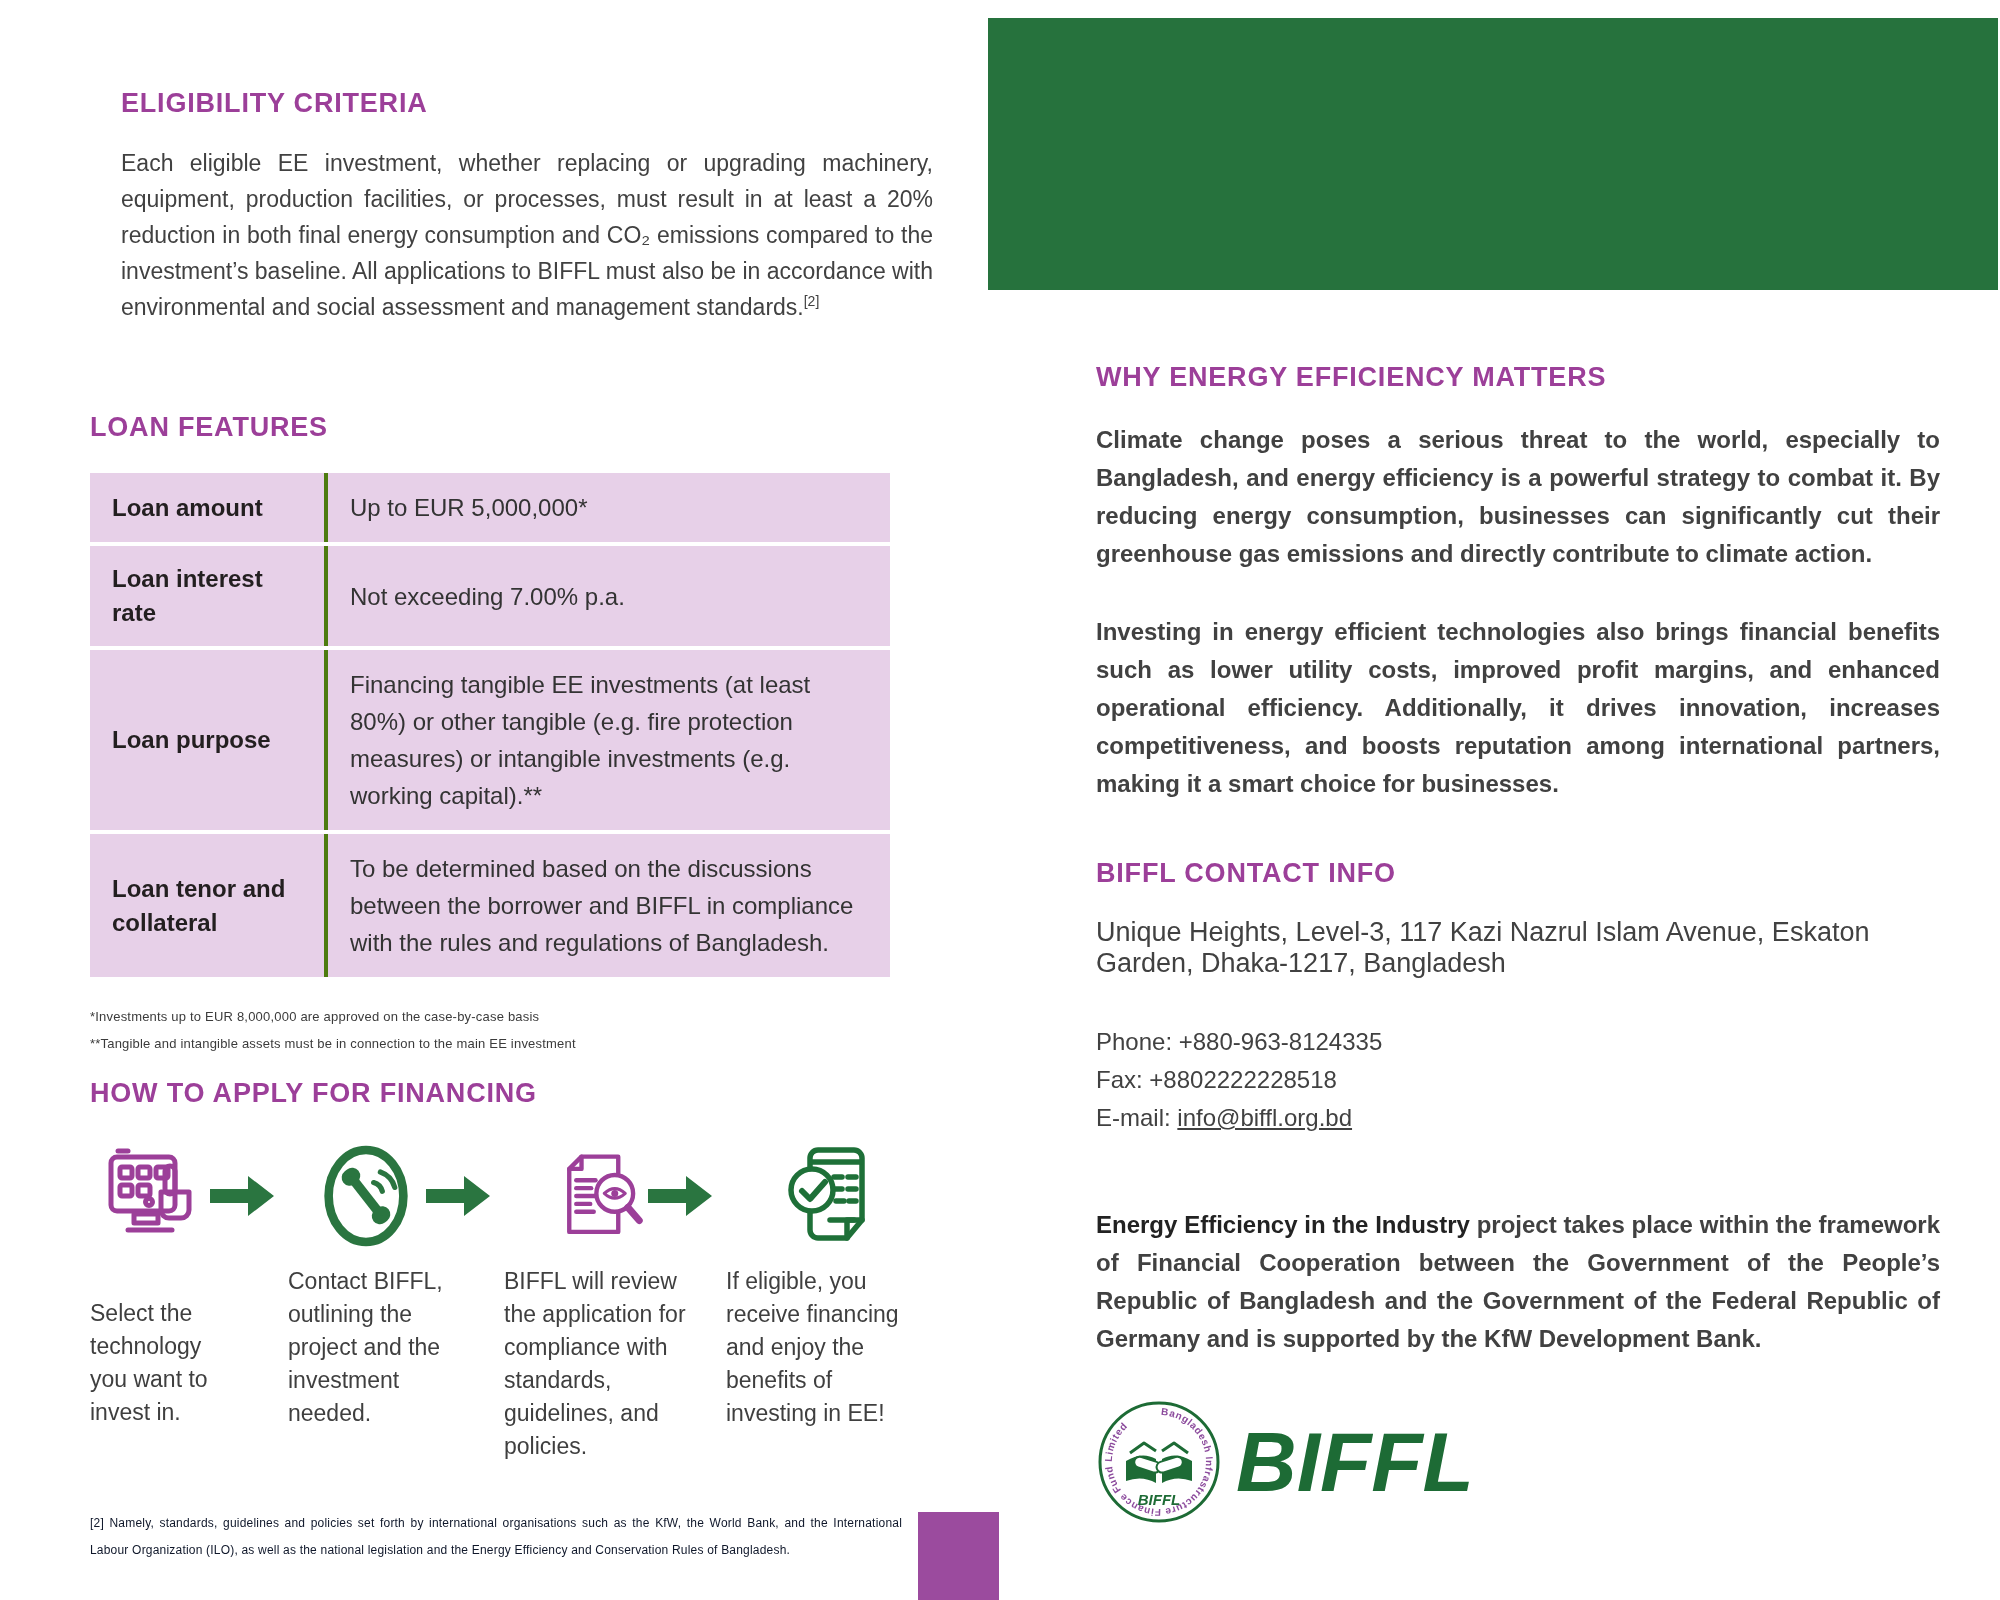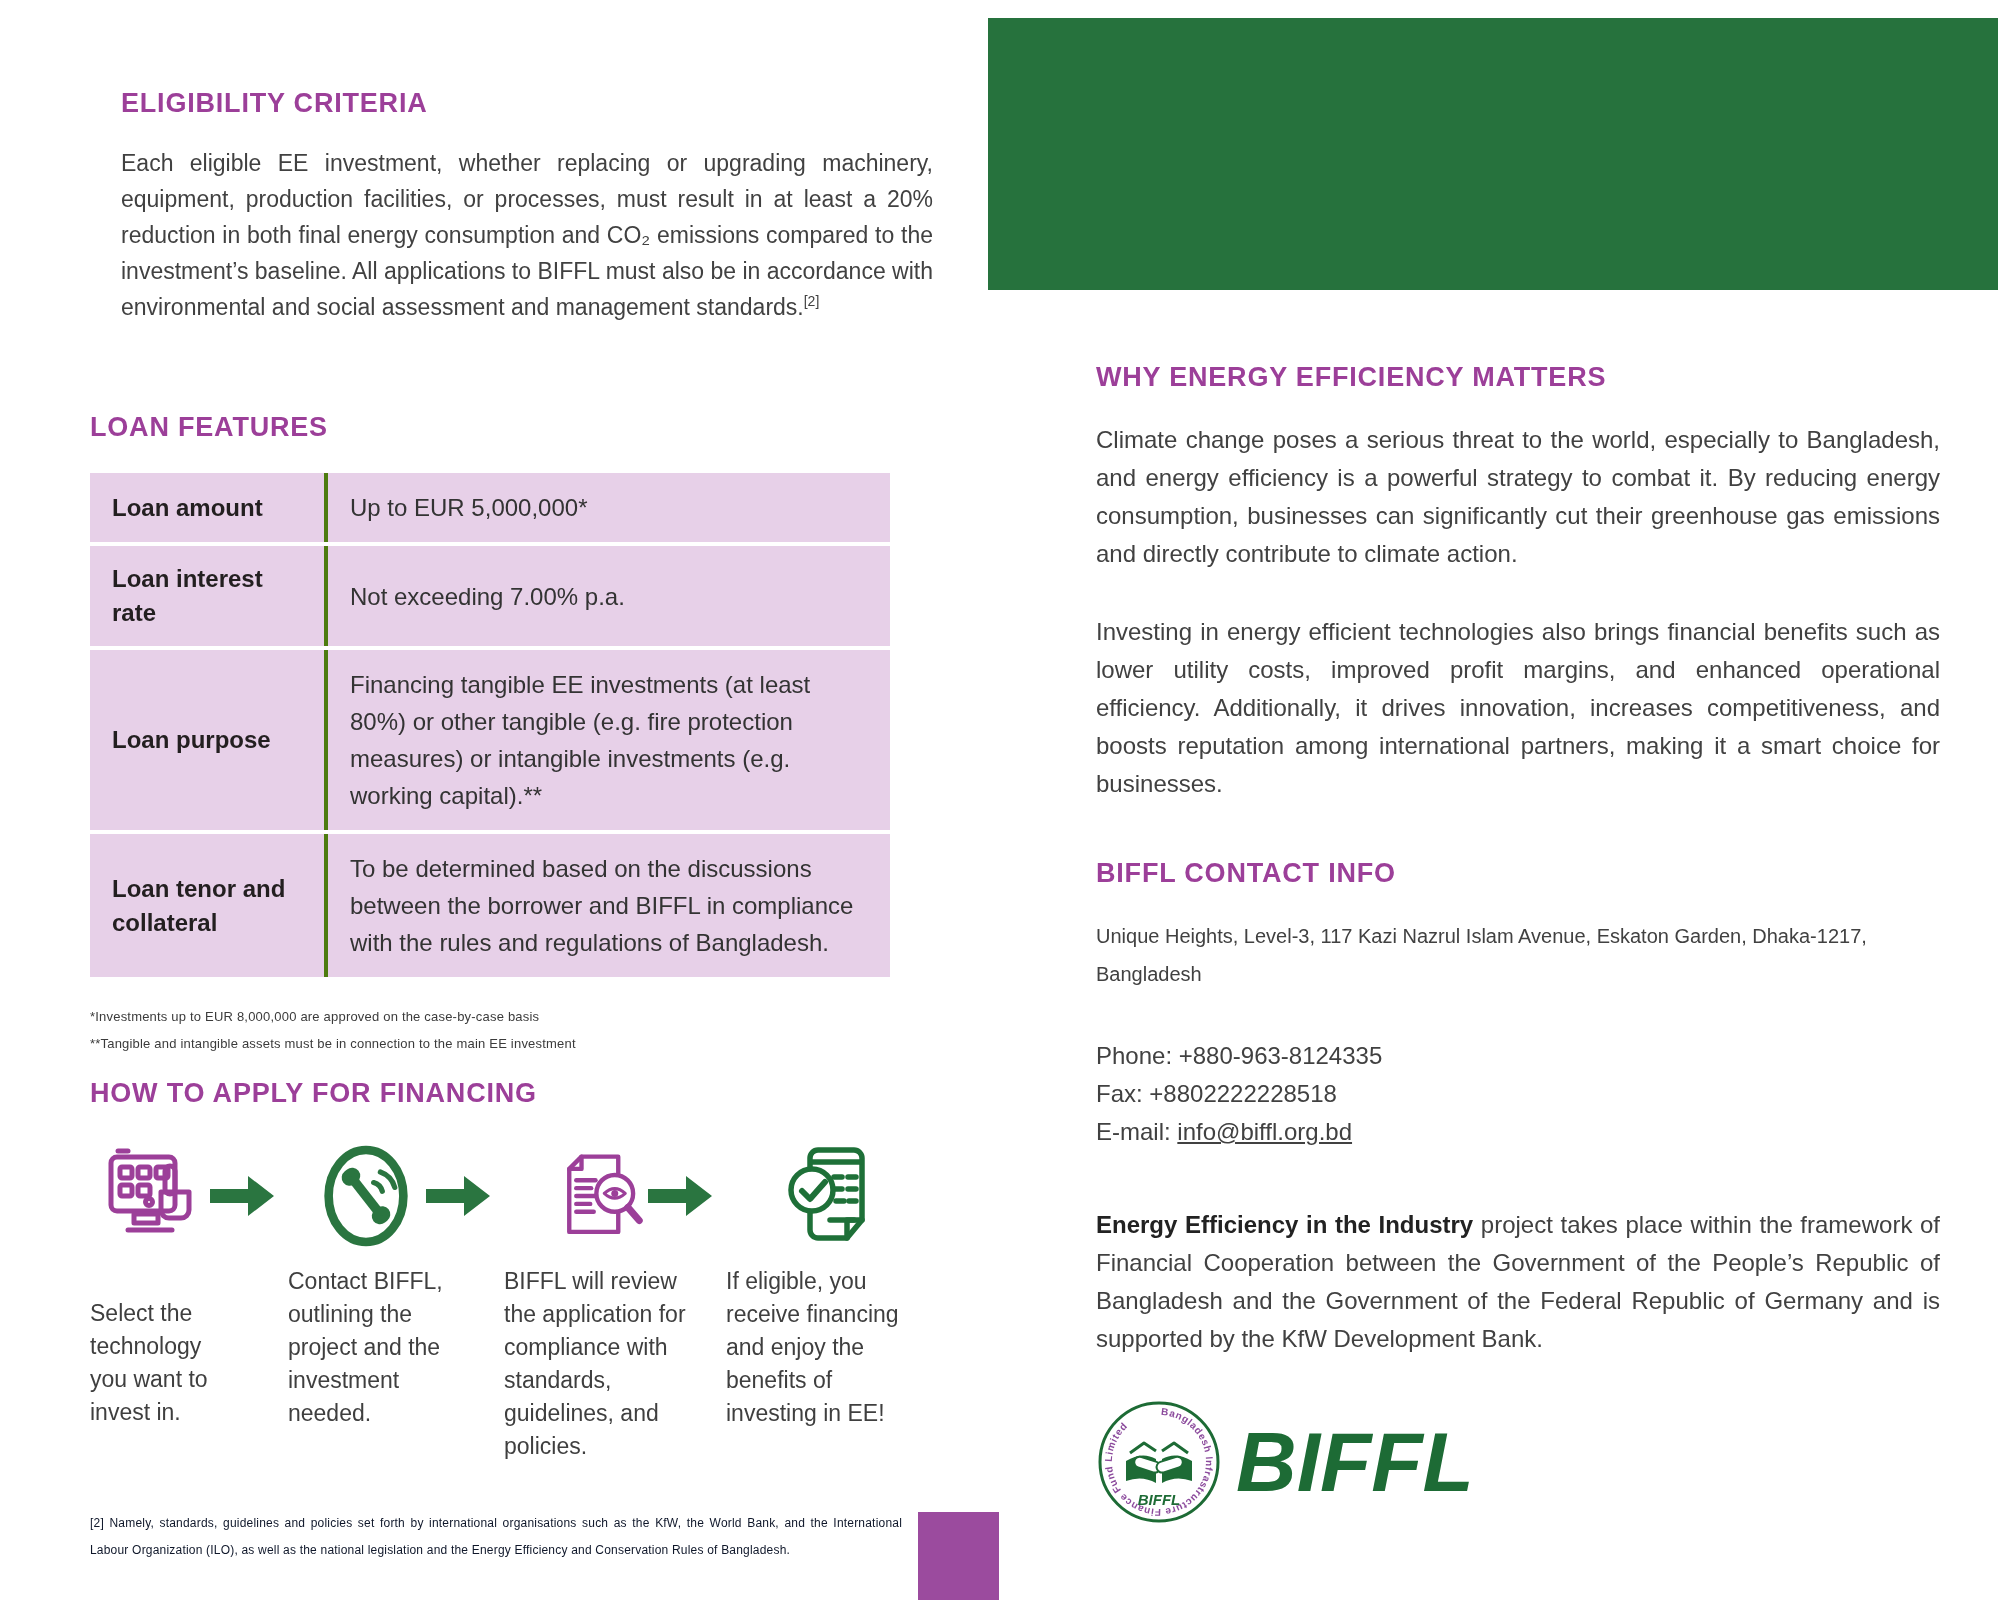--- a/index.html
+++ b/index.html
@@ -29,25 +29,25 @@
   .ic1{margin-left:16px;} .ic2{margin-left:32px;} .ic3{margin-left:46px;} .ic4{margin-left:52px;}
   .txt-cell{margin-top:16px;font-size:23px;line-height:33px;color:#3f3f3f;}
   .tc1{padding-right:62px;margin-top:48px;} .tc2{padding-right:44px;} .tc3{padding-right:16px;} .tc4{padding-right:8px;}
 
   #footnote2{left:90px;top:1498px;width:812px;font-size:12px;line-height:27px;
     text-align:justify;color:#0f172a;letter-spacing:.2px;}
 
   
   .green-banner{left:988px;top:18px;width:1010px;height:272px;background:#26723d;}
   #sec-why{left:1096px;top:362px;width:844px;}
-  .rp{margin:0;font-size:24px;line-height:38px;text-align:justify;color:#414141;}
+  .rp{margin:0;font-size:24px;line-height:38px;text-align:justify;color:#414141;font-weight:bold;}
   #why-p1{margin-top:28px;} #why-p2{margin-top:40px;}
 
   #sec-contact{left:1096px;top:858px;width:844px;}
-  #contact-address{margin:28px 0 0;font-size:20px;line-height:38px;color:#414141;}
+  #contact-address{margin:28px 0 0;font-size:27px;line-height:31px;color:#414141;}
   .contact-lines{margin:44px 0 0;font-size:24px;line-height:38px;color:#414141;}
   a.email{color:#414141;text-decoration:underline;}
 
   #sec-project{left:1096px;top:1206px;width:844px;}
   #sec-project strong{color:#222;}
 
   #logos{left:1096px;top:1396px;width:844px;height:132px;display:flex;
     align-items:center;justify-content:space-between;}
   .kfw{font-size:106px;font-weight:bold;color:#17689c;letter-spacing:-3px;line-height:1;}
   .biffl-logo{display:flex;align-items:center;gap:14px;}

